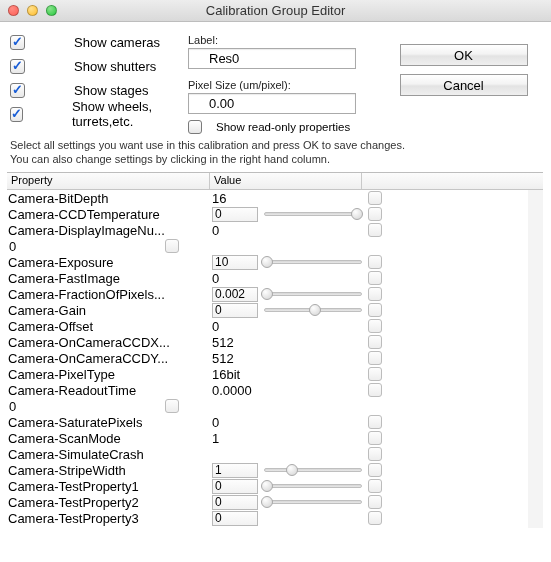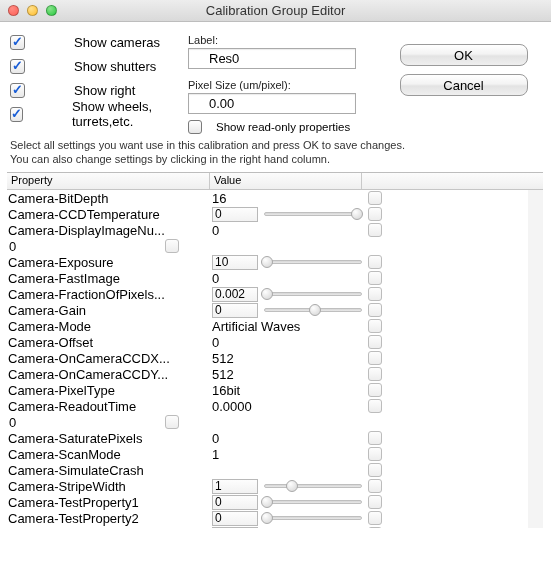--- a/index.html
+++ b/index.html
@@ -69,21 +69,21 @@
     width: 168px;
     height: 21px;
     border: 1px solid #aaa;
     background: #fff;
     padding: 1px 20px;
     font-size: 13px;
     box-shadow: inset 0 1px 1px rgba(0,0,0,.08);
   }
   .aqua-btn {
     width: 128px; height: 22px;
-    border-radius: 8px;
+    border-radius: 0;
     border: 1px solid #9a9a9a;
     background: linear-gradient(#ffffff,#f3f3f3 45%,#e3e3e3 55%,#efefef);
     font-size: 13px;
     display: flex; align-items: center; justify-content: center;
     cursor: default;
   }
   .readonly-row { display:flex; align-items:center; margin-top: 6px; }
 
   .help {
     font-size: 11px; color: #333; line-height: 14px;
@@ -177,21 +177,21 @@
       <div class="chk-row">
         <span class="chk checked"></span>
         <span>Show cameras</span>
       </div>
       <div class="chk-row">
         <span class="chk checked"></span>
         <span>Show shutters</span>
       </div>
       <div class="chk-row">
         <span class="chk checked"></span>
-        <span>Show right</span>
+        <span>Show stages</span>
       </div>
       <div class="chk-row">
         <span class="chk checked"></span>
         <span>Show wheels, turrets,etc.</span>
       </div>
     </div>
 
     <div class="midcol">
       <div class="field-label" style="margin-top:4px">Label:</div>
       <input class="text-input" value="Res0" style="">
@@ -306,29 +306,20 @@
             <div class="slider-track">
               <div class="slider-thumb" style="left: calc(52% - 6px);"></div>
             </div>
           </div>
         </div>
         <div class="td use">
           <div class="use-box"></div>
         </div>
       </div>
       <div class="tr">
-        <div class="td prop">Camera-Mode</div>
-        <div class="td val">
-          <span>Artificial Waves</span>
-        </div>
-        <div class="td use">
-          <div class="use-box"></div>
-        </div>
-      </div>
-      <div class="tr">
         <div class="td prop">Camera-Offset</div>
         <div class="td val">
           <span>0</span>
         </div>
         <div class="td use">
           <div class="use-box"></div>
         </div>
       </div>
       <div class="tr">
         <div class="td prop">Camera-OnCameraCCDX...</div>

